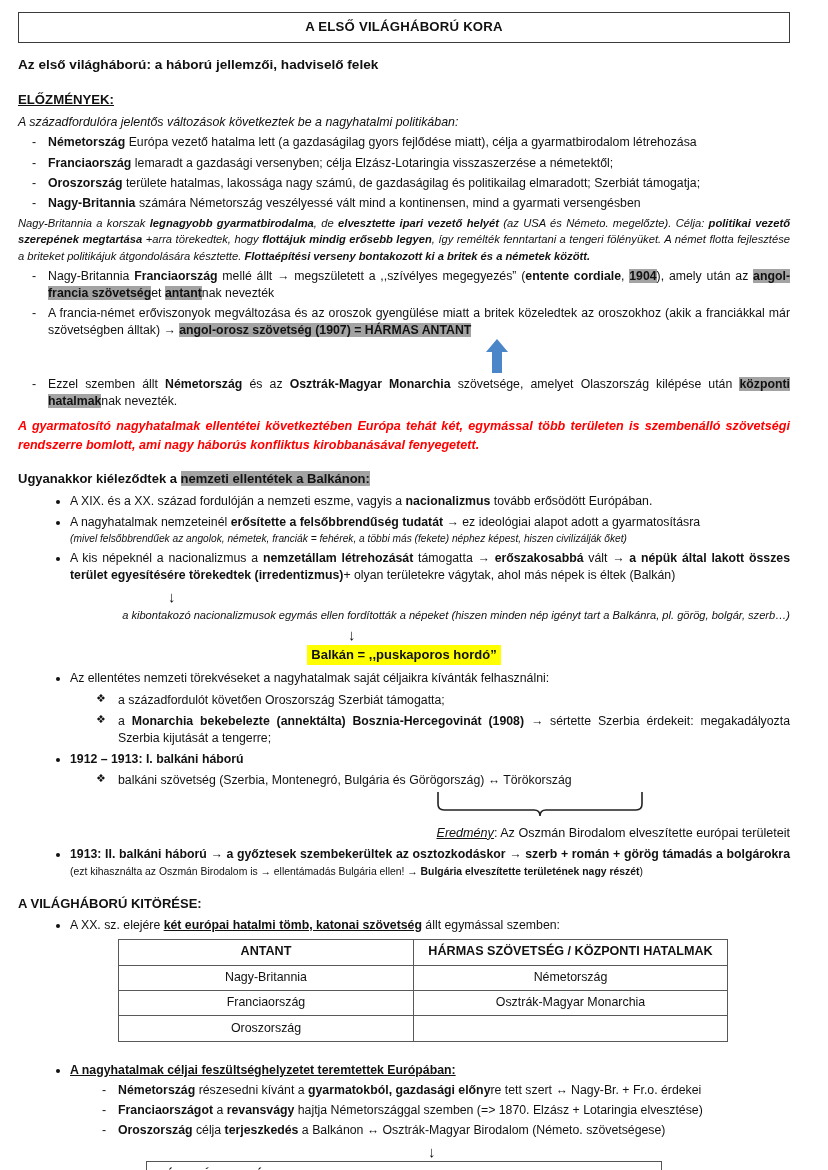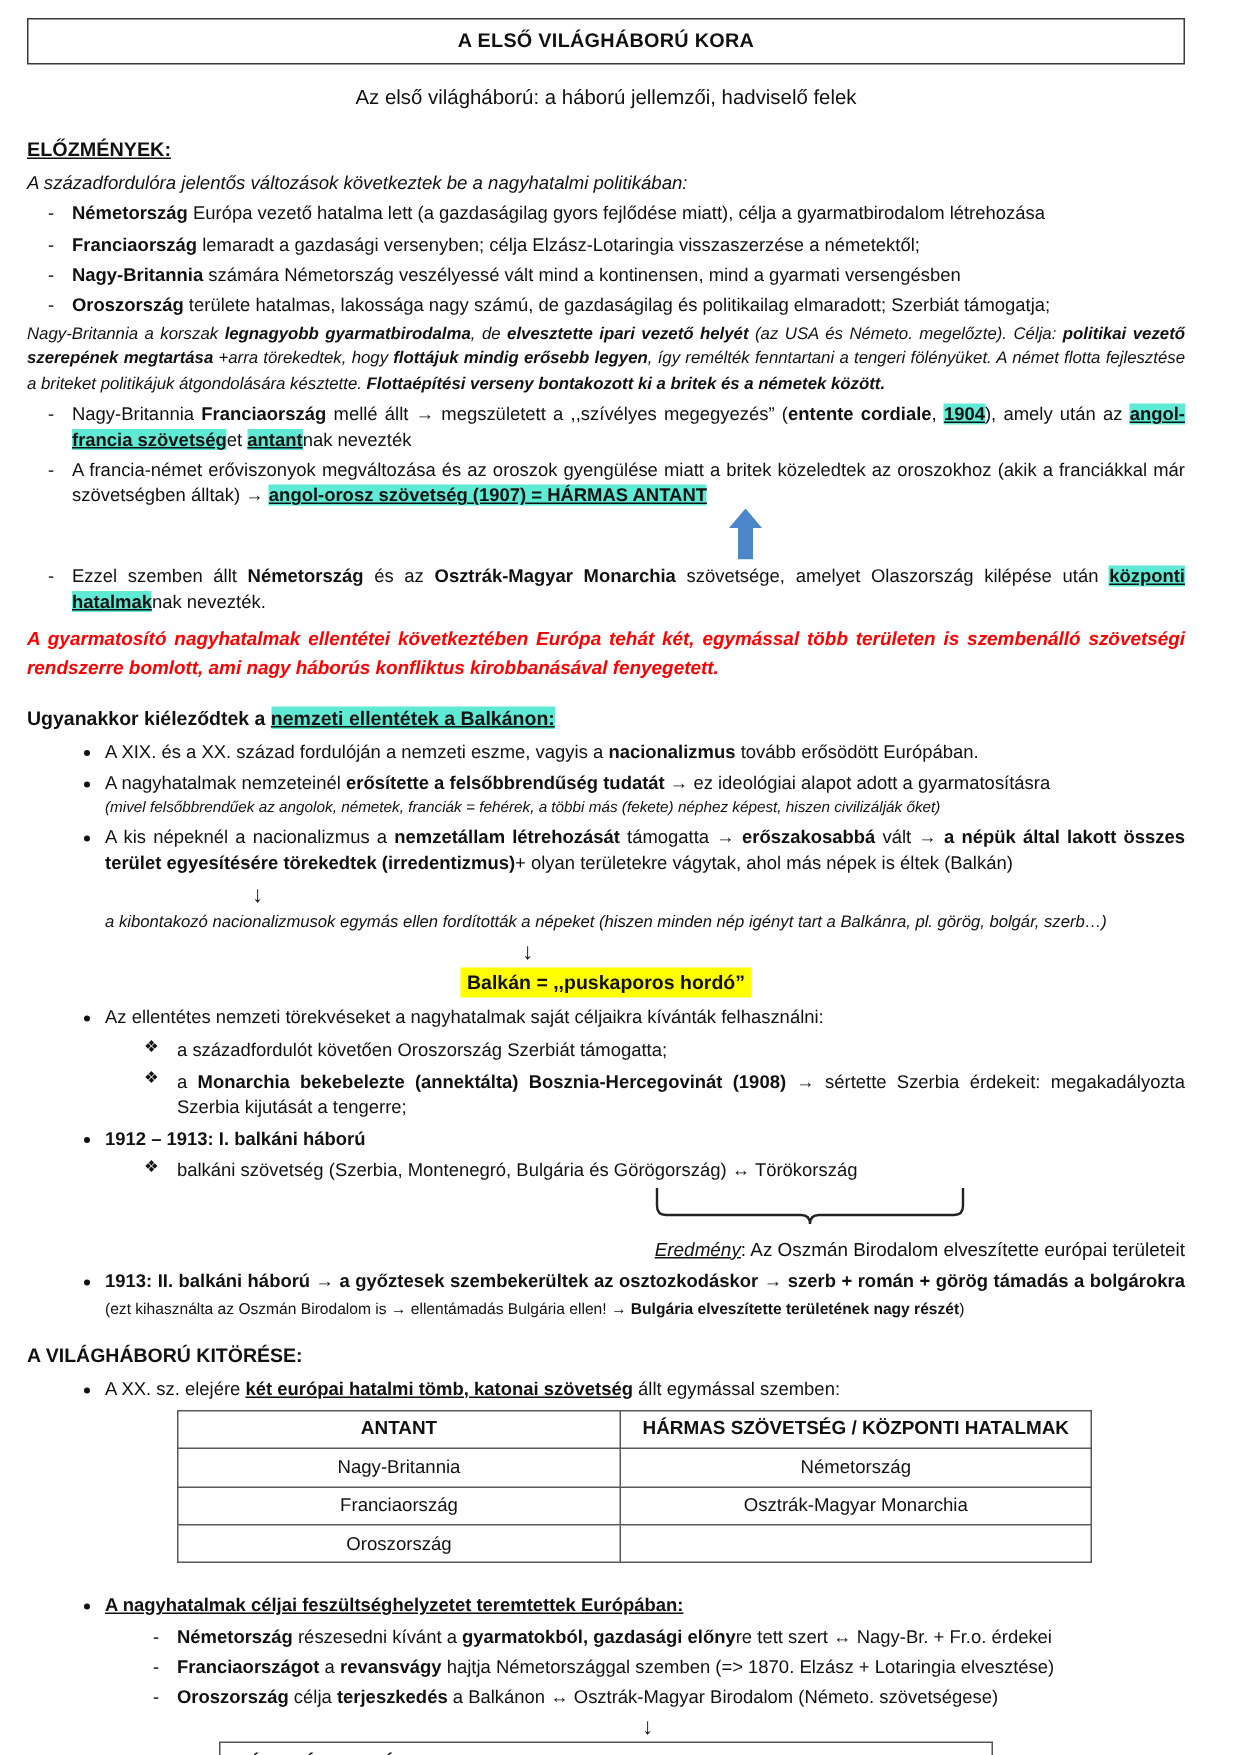--- a/index.html
+++ b/index.html
@@ -11,36 +11,37 @@
     font-size:12.3px;
     line-height:1.40;
     overflow:hidden;
   }
   .page{ position:relative; width:808px; height:1170px; padding:0; box-sizing:border-box; }
   .inner{ padding:12px 18px 0 18px; }
 
   b, .b{ font-weight:bold; }
   i, .i{ font-style:italic; }
   .u{ text-decoration:underline; }
-  .hl{ background:#5eead4;text-decoration:underline; }
+  .hl{ background:#a3a3a3; }
 
   
   .title-box{
     border:1.2px solid #3b3b3b;
     text-align:center;
     font-weight:bold;
     font-size:13.2px;
     letter-spacing:.2px;
     padding:5px 0 6px 0;
     margin:0 0 0 0;
   }
   .subtitle{
-    text-align:center;
+    text-align:left;
     font-size:13.6px;
     margin:12px 0 16px 0;
+    font-weight:bold;
   }
 
   
   .sec-head{
     font-weight:bold;
     text-decoration:underline;
     font-size:13.2px;
     margin:0 0 5px 0;
   }
   .lead-i{ font-style:italic; font-size:12.4px; margin:0 0 3px 0; }
@@ -66,21 +67,21 @@
 
   
   .note{
     font-style:italic; font-size:11.2px; line-height:1.45;
     text-align:justify; margin:3px 0 4px 0;
   }
   .note-sm{
     font-style:italic; font-size:10.2px; margin:1px 0 2px 36px;
   }
   .note-c{
-    font-style:italic; font-size:11.1px; text-align:center; margin:4px 0;
+    font-style:italic; font-size:11.1px; text-align:right; margin:4px 0;
   }
 
   .redpara{
     color:#FF0000; font-style:italic; font-weight:bold;
     text-align:justify; font-size:12.6px; line-height:1.48;
     margin:7px 0 16px 0;
   }
 
   .center{ text-align:center; }
 
@@ -127,22 +128,22 @@
 
     <div class="title-box">A  ELSŐ VILÁGHÁBORÚ KORA</div>
     <div class="subtitle">Az első világháború: a háború jellemzői, hadviselő felek</div>
 
     <div class="sec-head">ELŐZMÉNYEK:</div>
     <div class="lead-i">A századfordulóra jelentős változások következtek be a nagyhatalmi politikában:</div>
 
     <ul class="dash">
       <li><b>Németország</b><span> Európa vezető hatalma lett (a gazdaságilag gyors fejlődése miatt), célja a gyarmatbirodalom létrehozása</span></li>
       <li><b>Franciaország</b><span> lemaradt a gazdasági versenyben; célja Elzász-Lotaringia visszaszerzése a németektől;</span></li>
+      <li><b>Oroszország</b><span> területe hatalmas, lakossága nagy számú, de gazdaságilag és politikailag elmaradott; Szerbiát támogatja;</span></li>
       <li><b>Nagy-Britannia</b><span> számára Németország veszélyessé vált mind a kontinensen, mind a gyarmati versengésben</span></li>
-      <li><b>Oroszország</b><span> területe hatalmas, lakossága nagy számú, de gazdaságilag és politikailag elmaradott; Szerbiát támogatja;</span></li>
     </ul>
 
     <div class="note">
       <span>Nagy-Britannia a korszak </span><b>legnagyobb gyarmatbirodalma</b><span>, de </span><b>elvesztette ipari vezető helyét</b><span> (az USA és Németo. megelőzte). Célja: </span><b>politikai vezető szerepének megtartása</b><span> +arra törekedtek, hogy </span><b>flottájuk mindig erősebb legyen</b><span>, így remélték fenntartani a tengeri fölényüket. A német flotta fejlesztése a briteket politikájuk átgondolására késztette. </span><b>Flottaépítési verseny bontakozott ki a britek és a németek között.</b>
     </div>
 
     <ul class="dash">
       <li class="just">
         <span>Nagy-Britannia </span><b>Franciaország</b><span> mellé állt → megszületett a ,,szívélyes megegyezés” (</span><b>entente cordiale</b><span>, </span><b class="hl">1904</b><span>), amely után az </span><b class="hl">angol-francia szövetség</b><span>et </span><b class="hl">antant</b><span>nak nevezték</span>
       </li>

